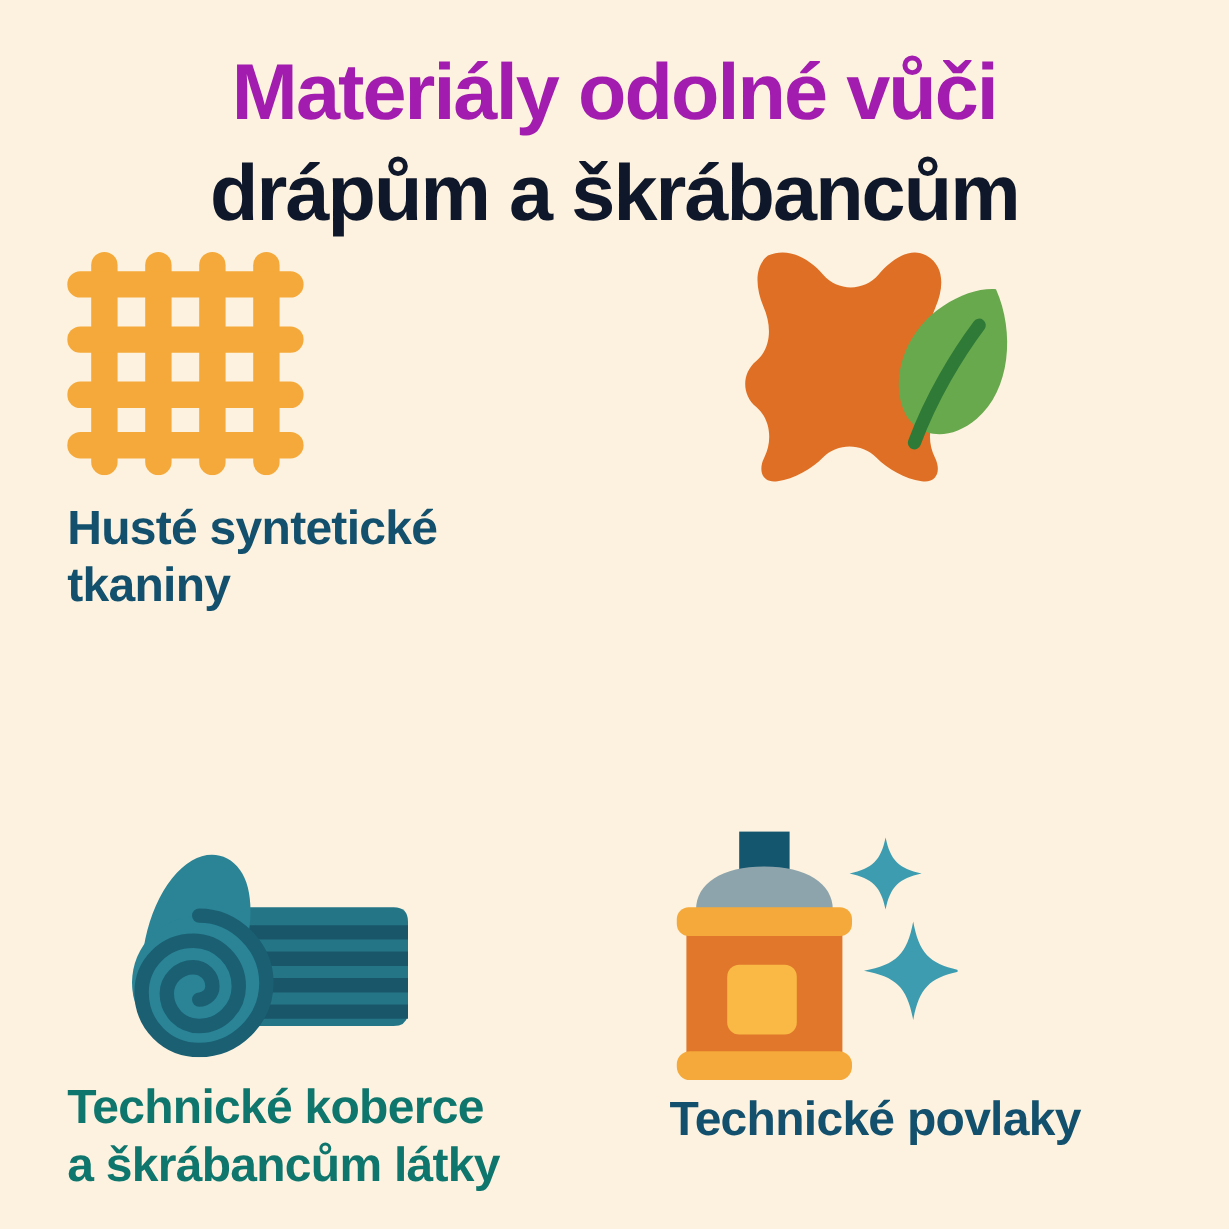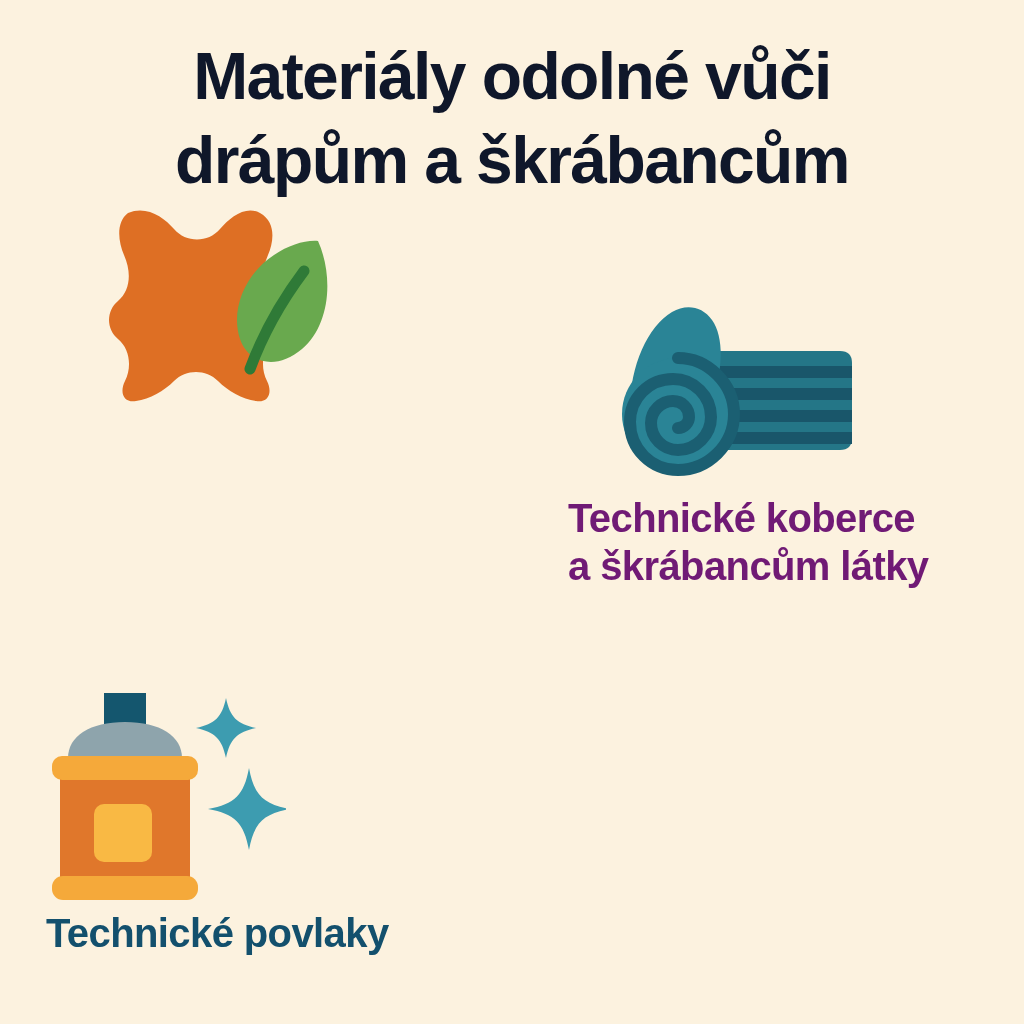--- a/index.html
+++ b/index.html
@@ -92,26 +92,48 @@
   .cell-4 .icon-wrap { height: 195px; }
 
   svg { display: block; }
 </style>
 </head>
 <body style="background: rgb(252, 242, 223);">
 
 <div class="infographic" style="background: rgb(252, 242, 223);">
 
   <div class="title-block">
-    <span class="title-line" style="color: #0f172a;">Materiály odolné vůči</span>
+    <span class="title-line" style="color: #a21caf;">Materiály odolné vůči</span>
     <span class="title-line" style="color: #0f172a;">drápům a škrábancům</span>
   </div>
 
   <div class="cards">
 
+    <div class="card cell-1">
+      <div class="icon-wrap">
+        <svg width="200" height="186" viewBox="0 0 200 186" aria-hidden="true">
+          <g fill="#F5A93A">
+
+            <rect x="20" y="0" width="22" height="186" rx="11"></rect>
+            <rect x="65" y="0" width="22" height="186" rx="11"></rect>
+            <rect x="110" y="0" width="22" height="186" rx="11"></rect>
+            <rect x="155" y="0" width="22" height="186" rx="11"></rect>
+
+            <rect x="0" y="16" width="197" height="22" rx="11"></rect>
+            <rect x="0" y="62" width="197" height="22" rx="11"></rect>
+            <rect x="0" y="108" width="197" height="22" rx="11"></rect>
+            <rect x="0" y="150" width="197" height="22" rx="11"></rect>
+          </g>
+        </svg>
+      </div>
+      <div class="card-label" style="color: rgb(19, 80, 109);">
+        <div>Husté syntetické</div>
+        <div>tkaniny</div>
+      </div>
+    </div>
 
     <div class="card right cell-2">
       <div class="icon-wrap">
         <svg width="300" height="200" viewBox="0 0 300 200" aria-hidden="true">
 
           <path fill="#DE6F24" d="M82,10
                C100,2 118,14 128,26
                C140,40 162,40 174,26
                C184,14 200,2 214,10
                C230,19 228,38 222,52
@@ -168,21 +190,21 @@
                C83,174 62,153 62,126
                C62,102 81,83 105,83
                C126,83 143,100 143,121
                C143,139 128,154 110,154
                C95,154 83,142 83,127
                C83,115 93,105 105,105
                C114,105 121,112 121,121
                C121,127 116,132 110,132"></path>
         </svg>
       </div>
-      <div class="card-label" style="color: #701a75;">
+      <div class="card-label" style="color: #0f766e;">
         <div>Technické koberce</div>
         <div>a škrábancům látky</div>
       </div>
     </div>
 
     <div class="card right cell-4">
       <div class="icon-wrap">
         <svg width="240" height="215" viewBox="0 0 240 215" aria-hidden="true">
 
           <rect x="58" y="5" width="42" height="36" fill="#14566E"></rect>

